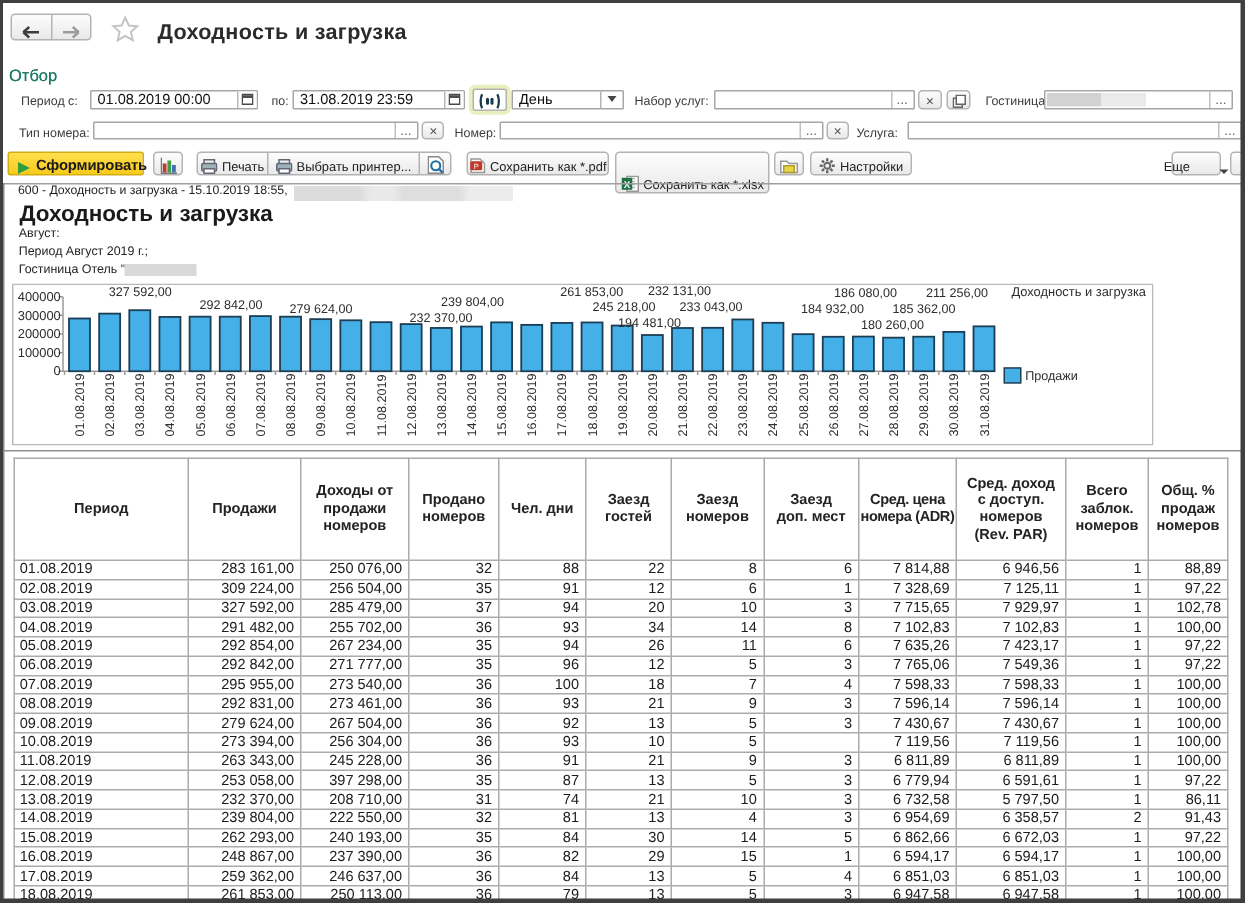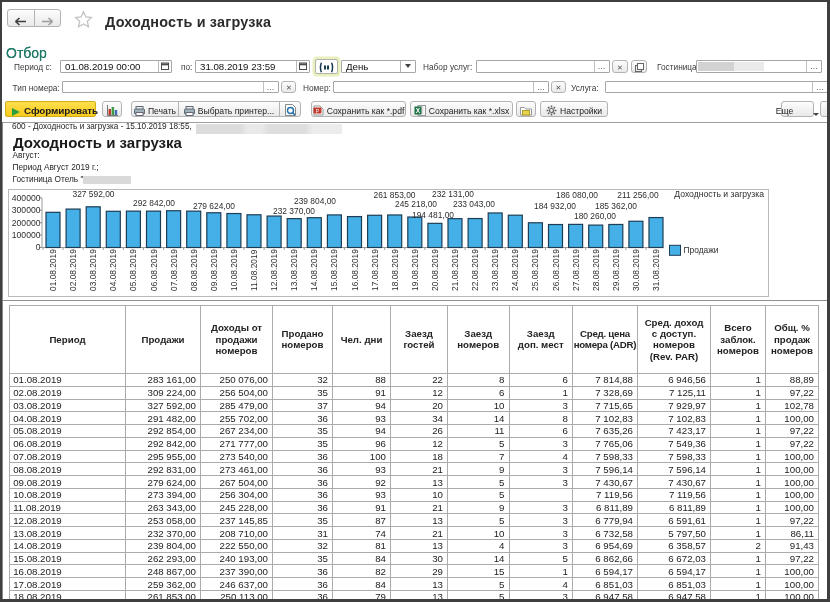--- a/index.html
+++ b/index.html
@@ -30,21 +30,21 @@
   <div style="flex:1;display:flex;align-items:center;justify-content:center">
     <svg width="14" height="9">
         <path d="M12.5 4.5 H2 M12.5 4.5 L8.5 1 M12.5 4.5 L8.5 8" stroke="#9c9c9c" stroke-width="1.6" fill="none"></path>
       </svg>
   </div>
 </div>
 <svg class="abs" style="left:74px;top:10px" width="19" height="19" viewBox="0 0 19 19">
     <path d="M9.5 1.8 L11.9 7.0 17.5 7.5 13.3 11.2 14.5 16.8 9.5 13.9 4.5 16.8 5.7 11.2 1.5 7.5 7.1 7.0 Z" fill="none" stroke="#c3c3c3" stroke-width="1.3"></path>
   </svg>
 <div class="abs" style="left:105px;top:14px;font-size:14.4px;font-weight:bold;color:#2b2b2b;letter-spacing:.2px">Доходность и загрузка</div>
-<div class="abs" style="left:6px;top:45px;font-size:14px;color:#1f7a66;text-shadow:0 0 0.3px #1f7a66">Отбор</div>
+<div class="abs" style="left:6px;top:45px;font-size:11px;color:#1f7a66;text-shadow:0 0 0.3px #1f7a66">Отбор</div>
 
 <div class="lbl" style="left:14px;top:61.5px">Период с:</div>
 <div class="fld" style="left:60px;top:59.8px;width:112px;height:13px">
   <span style="padding-left:4px">01.08.2019 00:00</span>
   <span style="position:absolute;right:0;top:0;bottom:0;width:13px;border-left:1px solid #b9b9b9;background:#fdfdfd;display:flex;align-items:center;justify-content:center">
   <svg width="8" height="8">
         <rect x="0.5" y="1" width="7" height="6.5" fill="none" stroke="#4a4a4a" stroke-width="1"></rect>
         <rect x="1" y="1.5" width="6" height="1.8" fill="#4a4a4a"></rect>
       </svg>
     </span>
@@ -148,21 +148,21 @@
   </div>
 </div>
 <div class="btn" style="left:311px;top:101px;width:95px;height:16px;gap:3px">
   <svg width="11" height="11">
       <path d="M1 1 h6 l3 3 v6 h-9 z" fill="#fff" stroke="#999"></path>
       <rect x="0.5" y="2.5" width="8" height="6" rx="1" fill="#c0392b"></rect>
       <text x="4.5" y="7.5" font-size="5" fill="#fff" text-anchor="middle" font-family="Liberation Sans">P</text>
     </svg>
   <span>Сохранить как *.pdf</span>
 </div>
-<div class="btn" style="left:410px;top:101px;width:103px;height:16px;gap:3px">
+<div class="btn" style="left:410px;top:101px;width:103px;height:28px;gap:3px">
   <svg width="12" height="11">
       <rect x="4" y="0.5" width="7.5" height="10" fill="#fff" stroke="#999"></rect>
       <path d="M5.5 2 h4 M5.5 4 h4 M5.5 6 h4 M5.5 8 h4" stroke="#bbb"></path>
       <rect x="0.5" y="1.5" width="7" height="8" fill="#1e7145"></rect>
       <text x="4" y="8" font-size="6.5" fill="#fff" text-anchor="middle" font-family="Liberation Sans" font-weight="bold">X</text>
     </svg>
   <span>Сохранить как *.xlsx</span>
 </div>
 <div class="btn" style="left:516px;top:101px;width:20px;height:16px">
   <svg width="12" height="11">
@@ -504,21 +504,21 @@
         <td class="nm">9</td>
         <td class="nm">3</td>
         <td class="nm">6 811,89</td>
         <td class="nm">6 811,89</td>
         <td class="nm">1</td>
         <td class="nm">100,00</td>
       </tr>
 <tr>
         <td class="dt">12.08.2019</td>
         <td class="nm">253 058,00</td>
-        <td class="nm">237 145,85</td>
+        <td class="nm">397 298,00</td>
         <td class="nm">35</td>
         <td class="nm">87</td>
         <td class="nm">13</td>
         <td class="nm">5</td>
         <td class="nm">3</td>
         <td class="nm">6 779,94</td>
         <td class="nm">6 591,61</td>
         <td class="nm">1</td>
         <td class="nm">97,22</td>
       </tr>

